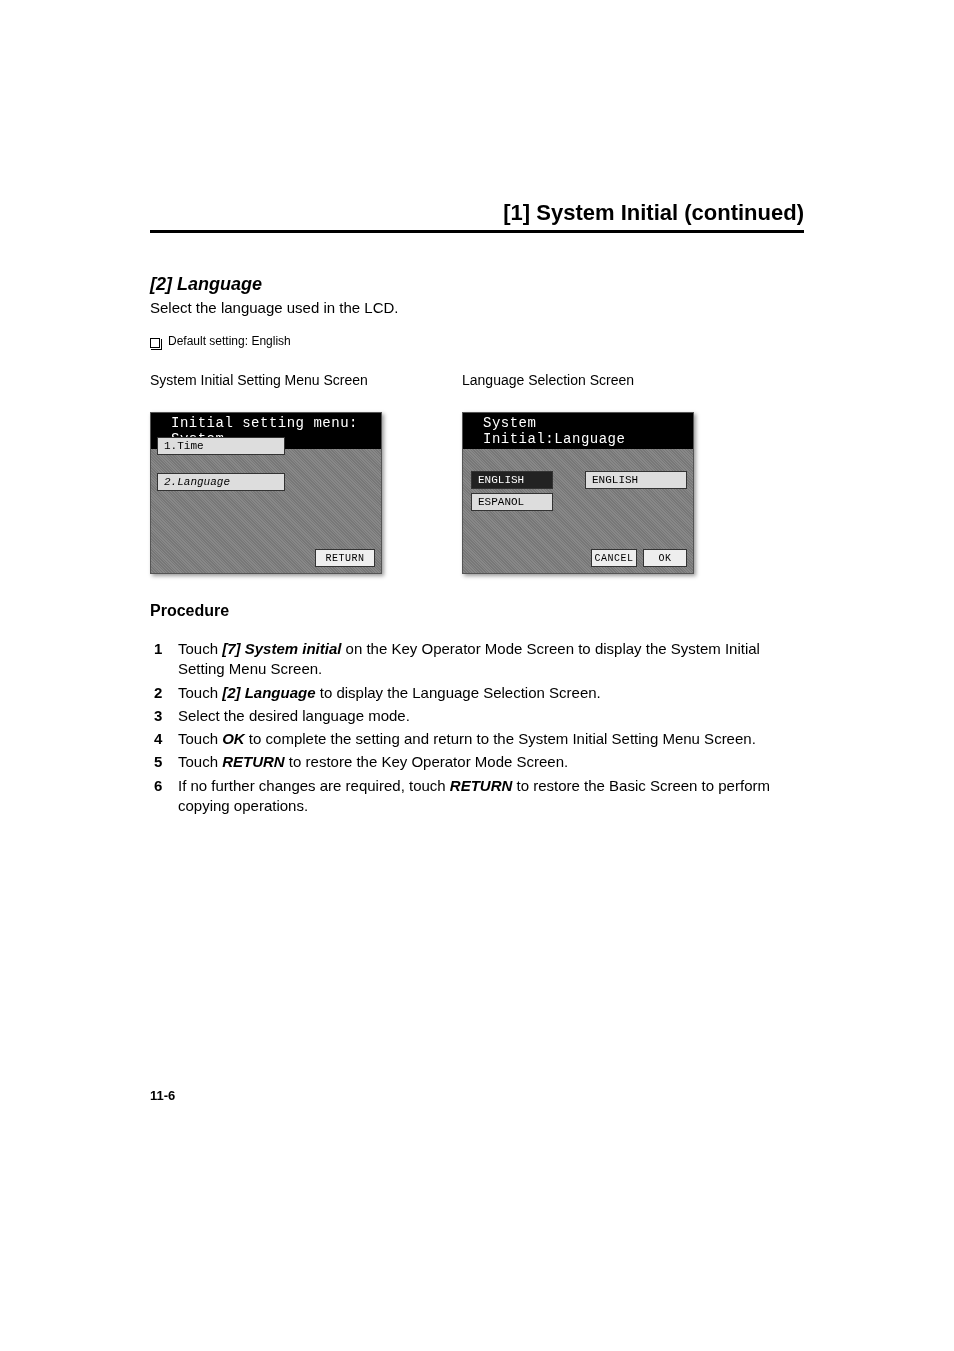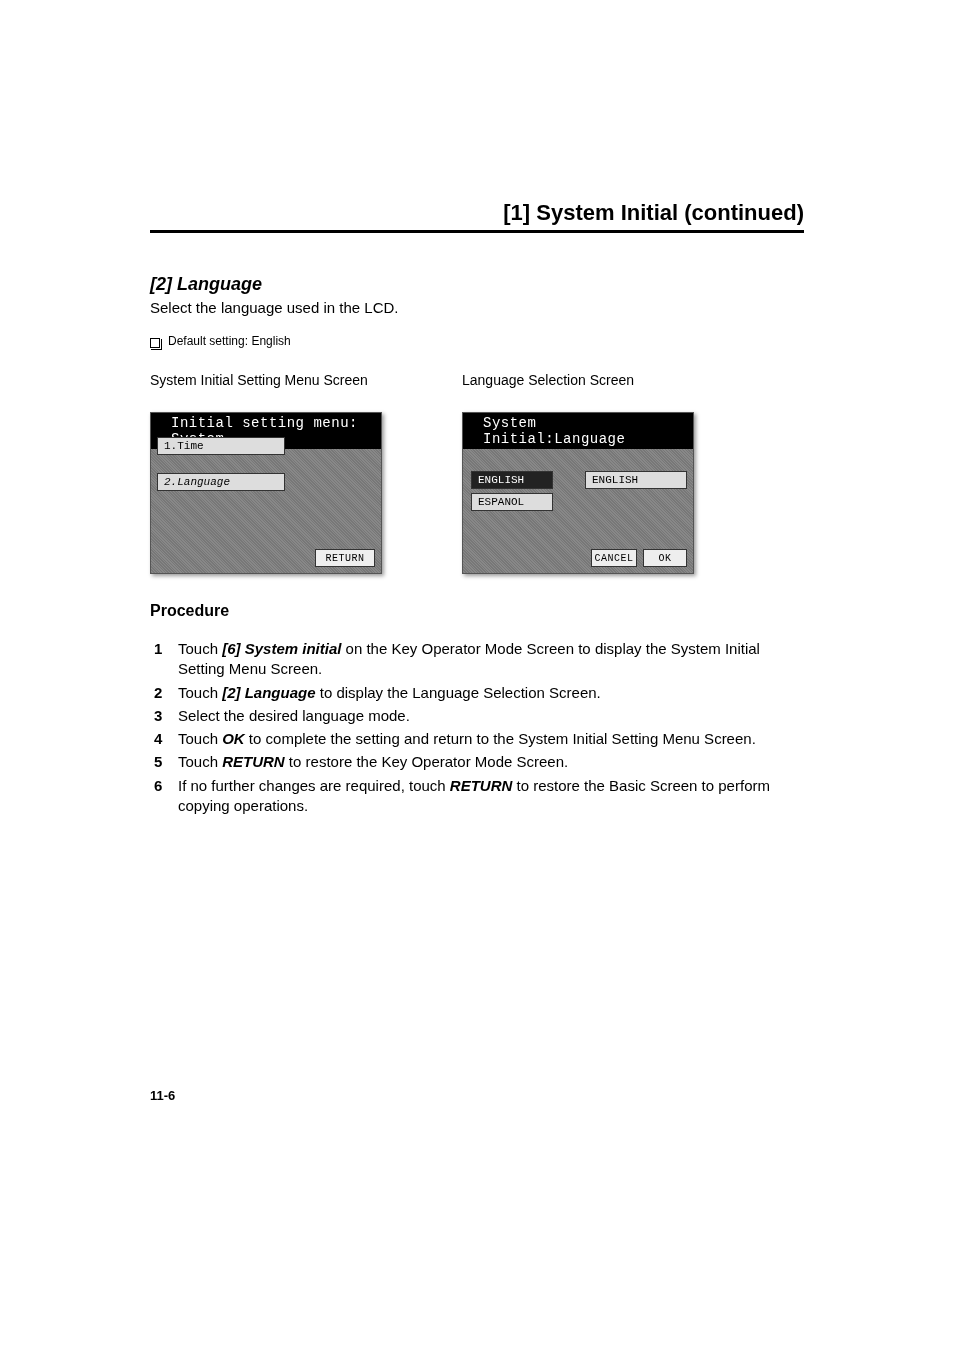--- a/index.html
+++ b/index.html
@@ -189,21 +189,21 @@
         <div class="lcd-opt s2-esp">ESPANOL</div>
         <div class="lcd-btn s2-cancel">CANCEL</div>
         <div class="lcd-btn s2-ok">OK</div>
       </div>
     </div>
   </div>
 
   <div class="proc-header">Procedure</div>
   <ol class="proc">
     <li>
-      <span>Touch </span><span class="bi">[6] System initial</span><span> on the Key Operator Mode Screen to display the System Initial Setting Menu Screen.</span>
+      <span>Touch </span><span class="bi">[7] System initial</span><span> on the Key Operator Mode Screen to display the System Initial Setting Menu Screen.</span>
     </li>
     <li>
       <span>Touch </span><span class="bi">[2] Language</span><span> to display the Language Selection Screen.</span>
     </li>
     <li>
       <span>Select the desired language mode.</span><span class="bi"></span><span></span>
     </li>
     <li>
       <span>Touch </span><span class="bi">OK</span><span> to complete the setting and return to the System Initial Setting Menu Screen.</span>
     </li>

